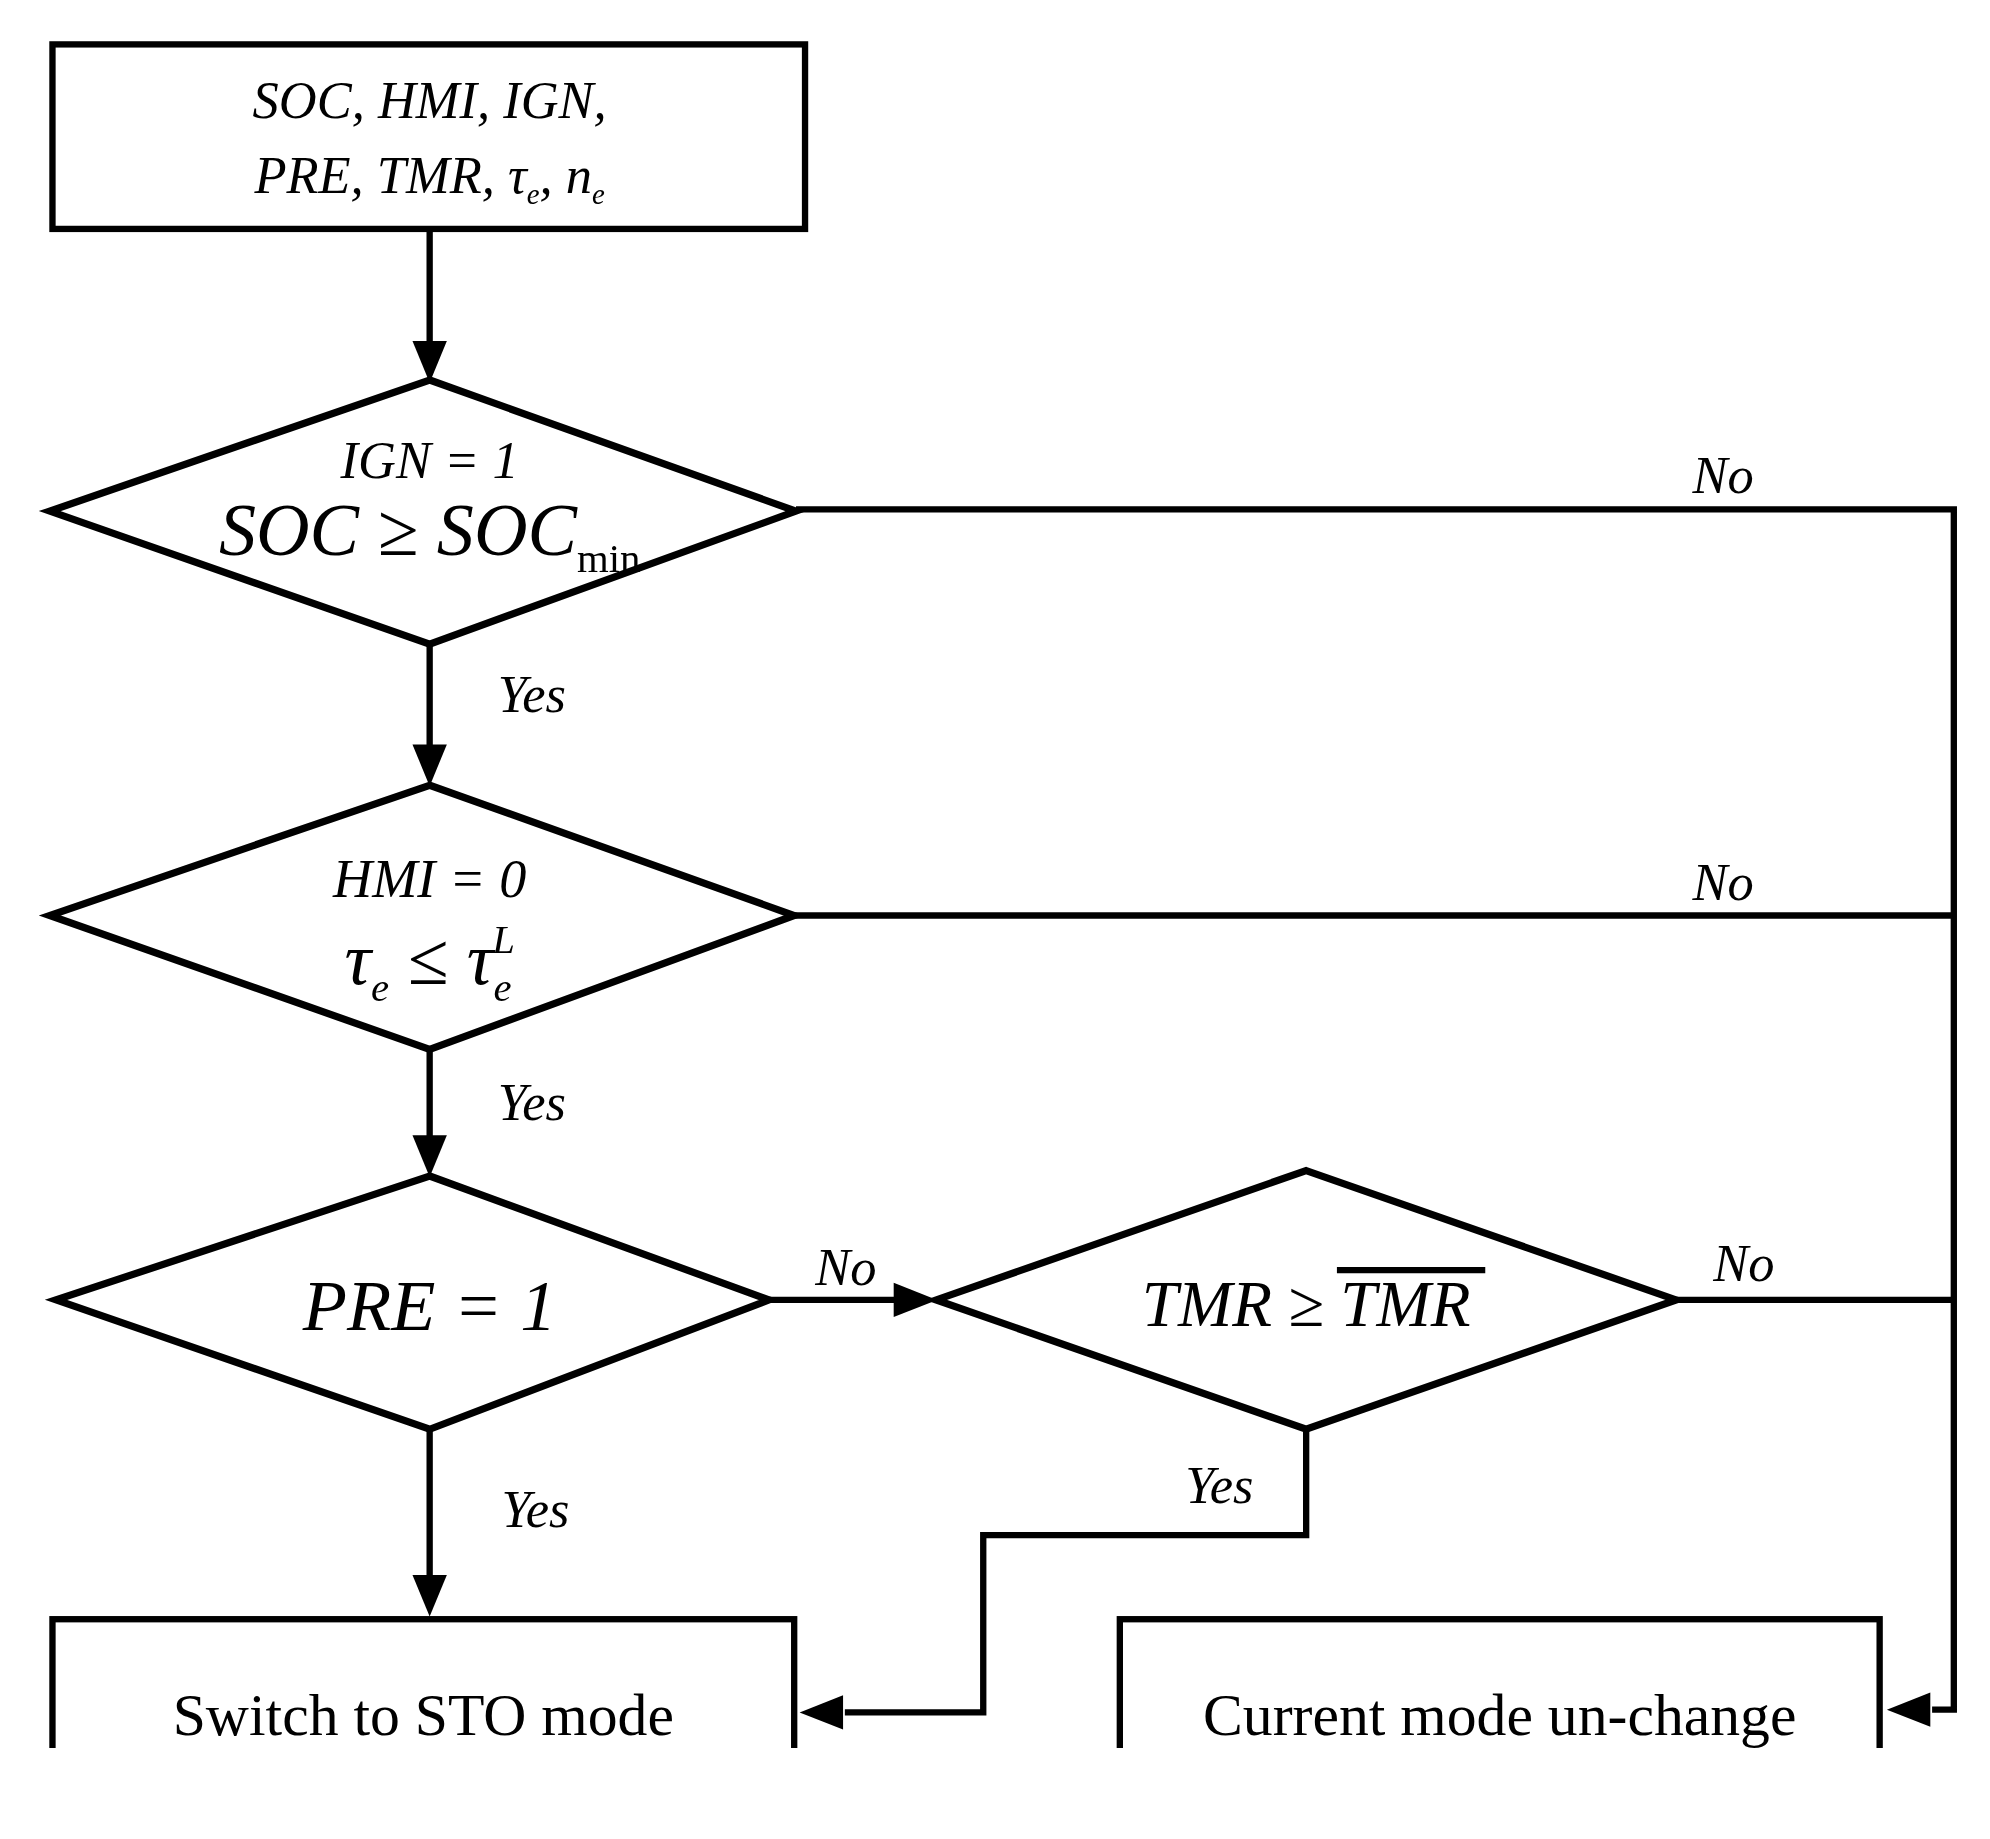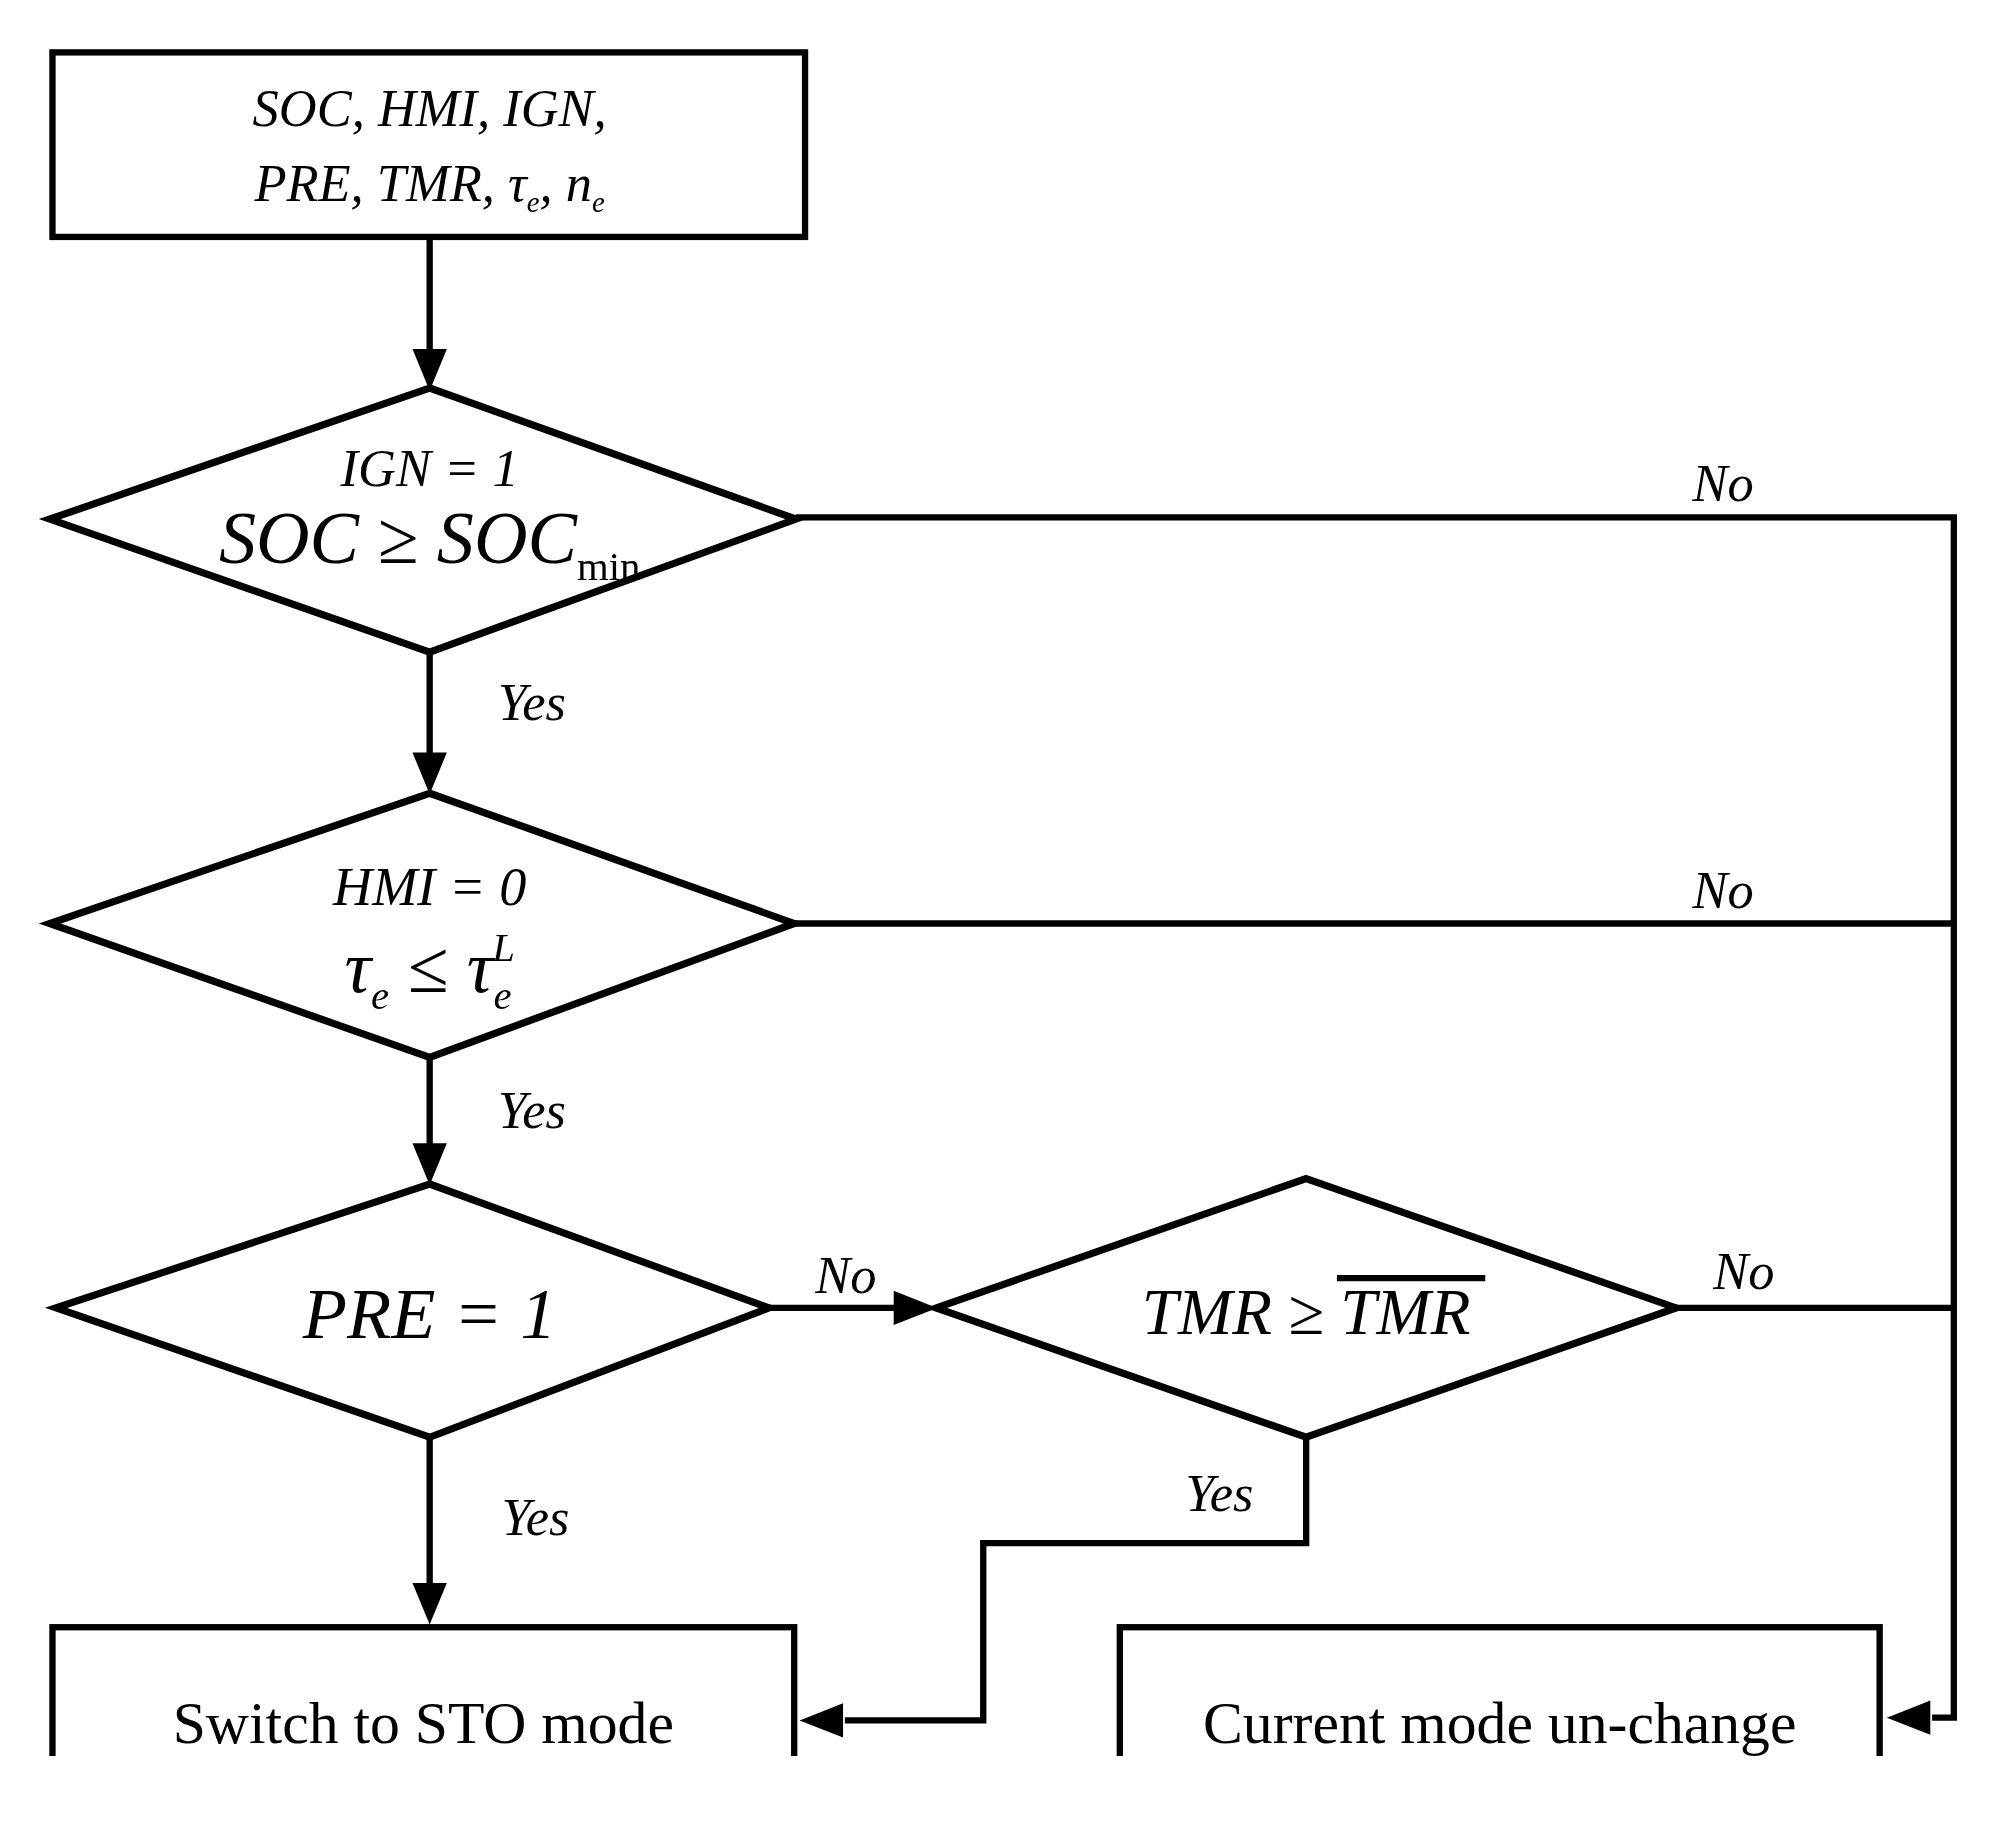--- a/index.html
+++ b/index.html
@@ -1,16 +1,16 @@
 <!DOCTYPE html>
 <html style="font-size:14.5px"><head>
 <meta charset="utf-8">
 <style>
   html, body { margin: 0; padding: 0; background: #ffffff; }
-  .page { width: 1990px; height: 1748px; background: #ffffff; position: relative; margin-top: 8px; }
+  .page { width: 1990px; height: 1748px; background: #ffffff; position: relative; }
   svg { display: block; }
   .t  { font-family: "Liberation Serif", "DejaVu Serif", serif; fill: #000000; }
   .t-it { font-style: italic; }
   .shape { fill: #ffffff; stroke: #000000; }
   .wire  { fill: none; stroke: #000000; stroke-width: 7; }
   .head  { fill: #000000; stroke: none; }
 </style>
 </head>
 <body>
 

